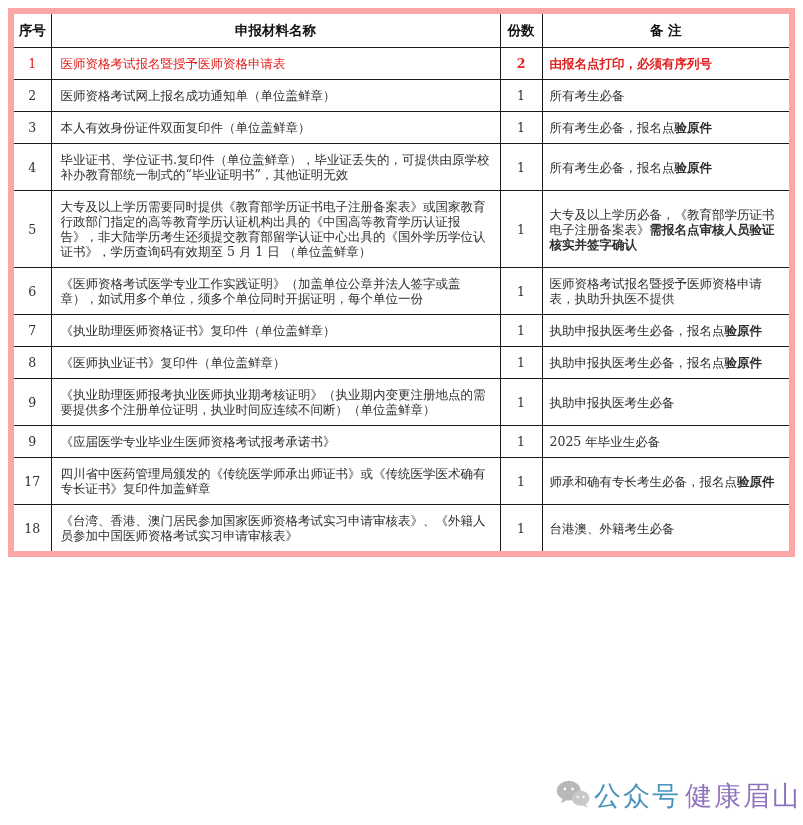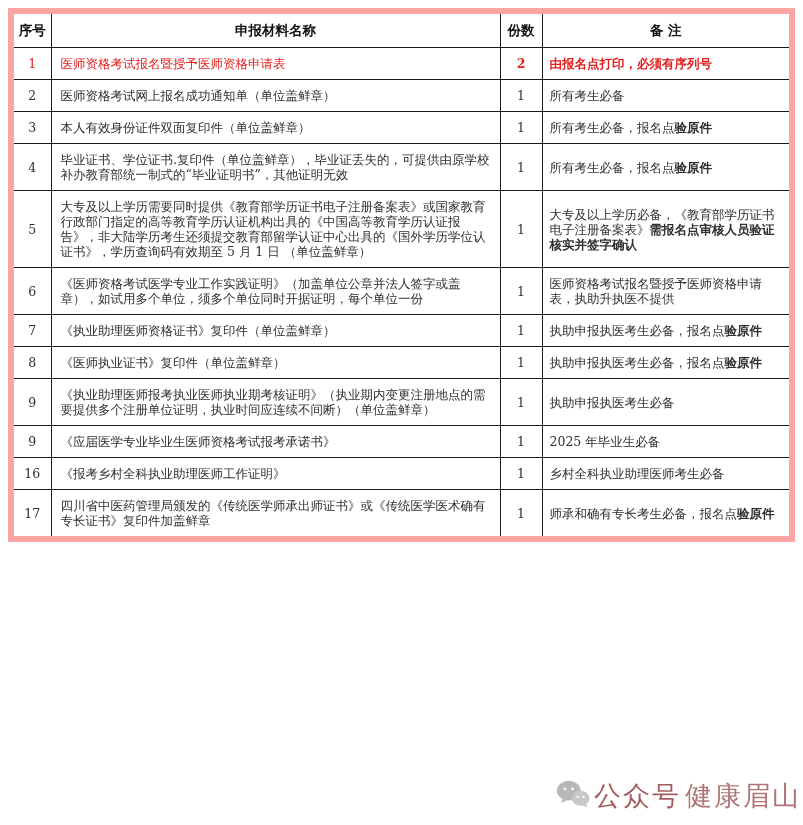--- a/index.html
+++ b/index.html
@@ -32,25 +32,25 @@
   tr.red-row td{color:#e02020;}
   tr.red-row td.c-cop{font-weight:bold;}
   tr.red-row td.c-rem{font-weight:bold;}
   .watermark{
     position:absolute;left:556px;top:778px;width:240px;
     display:flex;align-items:center;gap:4px;
     pointer-events:none;white-space:nowrap;
   }
   .wm-icon{flex:0 0 auto;opacity:.62;}
   .wm-t1{
-    font-size:27px;color:#7f1d1d;opacity:.72;
+    font-size:27px;color:#0369a1;opacity:.72;
     font-family:"DejaVu Sans","Liberation Sans",sans-serif;letter-spacing:2px;
   }
   .wm-t2{
-    font-size:27px;color:#7f1d1d;opacity:.62;
+    font-size:27px;color:#4c1d95;opacity:.62;
     font-family:"DejaVu Sans","Liberation Sans",sans-serif;letter-spacing:2px;
   }
 </style>
 </head>
 <body>
 
 <div class="page">
 
   <table class="materials">
     <colgroup>
@@ -122,30 +122,30 @@
     <td class="c-cop">1</td>
     <td class="c-rem"><span>执助申报执医考生必备</span><b></b></td>
   </tr>
         <tr>
     <td class="c-no">9</td>
     <td class="c-mat">《应届医学专业毕业生医师资格考试报考承诺书》</td>
     <td class="c-cop">1</td>
     <td class="c-rem"><span>2025 年毕业生必备</span><b></b></td>
   </tr>
         <tr>
-    <td class="c-no">16</td>
-    <td class="c-mat">《报考乡村全科执业助理医师工作证明》</td>
-    <td class="c-cop">1</td>
-    <td class="c-rem"><span>乡村全科执业助理医师考生必备</span><b></b></td>
-  </tr>
-        <tr>
     <td class="c-no">17</td>
     <td class="c-mat">四川省中医药管理局颁发的《传统医学师承出师证书》或《传统医学医术确有专长证书》复印件加盖鲜章</td>
     <td class="c-cop">1</td>
     <td class="c-rem"><span>师承和确有专长考生必备，报名点</span><b>验原件</b></td>
+  </tr>
+        <tr>
+    <td class="c-no">18</td>
+    <td class="c-mat">《台湾、香港、澳门居民参加国家医师资格考试实习申请审核表》、《外籍人员参加中国医师资格考试实习申请审核表》</td>
+    <td class="c-cop">1</td>
+    <td class="c-rem"><span>台港澳、外籍考生必备</span><b></b></td>
   </tr>
       </tbody>
   </table>
 
   <div class="watermark">
     <span class="wm-icon">
       <svg width="34" height="30" viewBox="0 0 40 34">
         <ellipse cx="15" cy="13" rx="14" ry="11.5" fill="#8e8e8e"></ellipse>
         <path d="M8 22 L6 28 L13 24 Z" fill="#8e8e8e"></path>
         <circle cx="10.5" cy="11" r="1.6" fill="#ffffff"></circle>

